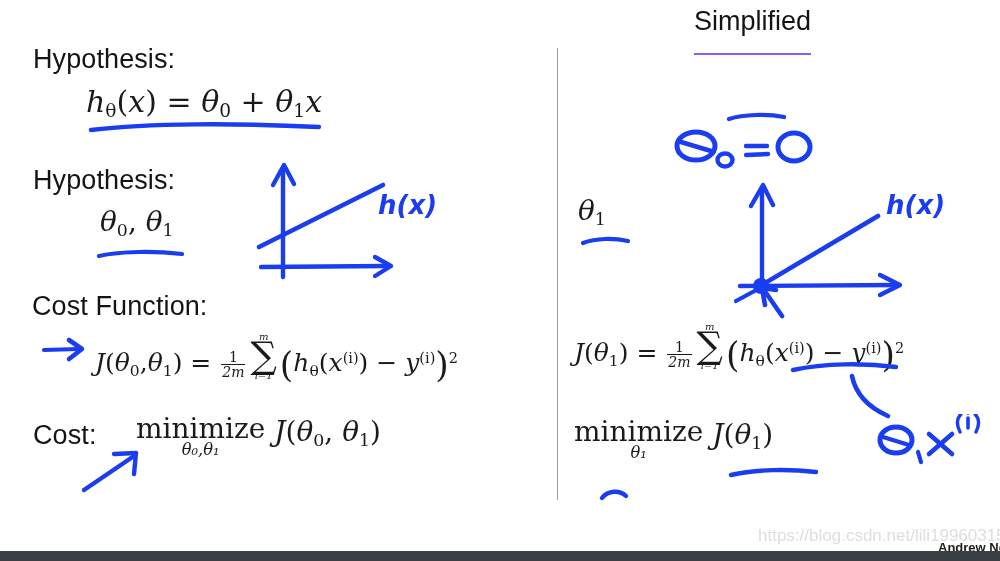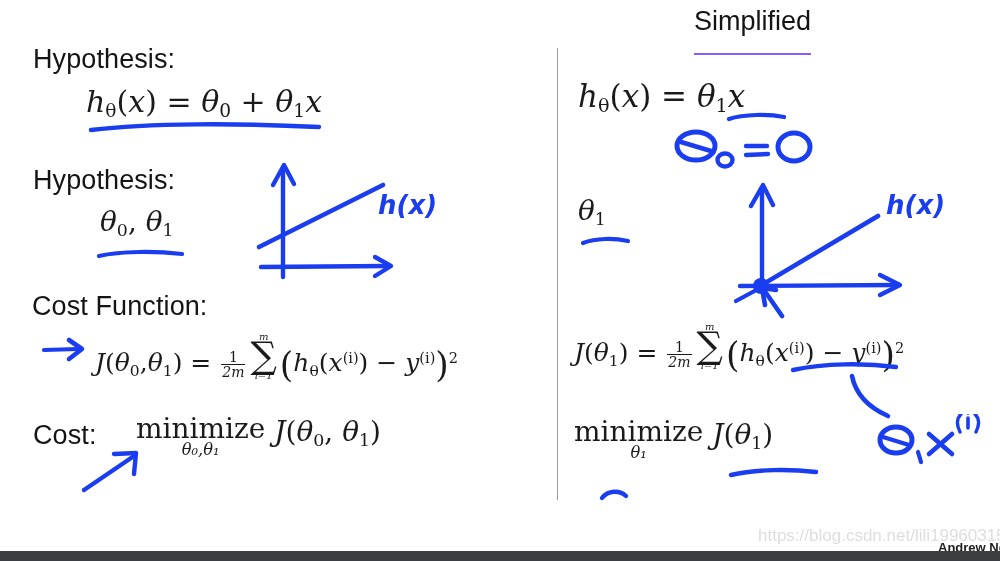--- a/index.html
+++ b/index.html
@@ -188,23 +188,20 @@
     <path d="M4,92 L128,30" stroke="#1b3df0" stroke-width="4.6" fill="none" stroke-linecap="round"></path>
   </svg>
 
   <div class="abs" style="left:378px; top:190px; font-family:'DejaVu Sans',sans-serif;
        font-size:26px; color:#1b3df0; font-style:italic; font-weight:600;">h(x)</div>
 
   <div class="divider" style="left:557px; top:48px; height:452px;"></div>
 
   <div class="abs title-simplified" style="left:694px; top:6px;">Simplified</div>
 
-  <div class="abs mathserif" style="left:578px; top:78px; font-size:31px;">
-    <span class="ital">h</span><span class="sub ital">θ</span><span>(</span><span class="ital">x</span><span>)</span>&nbsp;<span>=</span>&nbsp;<span class="ital">θ</span><span class="sub">1</span><span class="ital">x</span>
-  </div>
 
   <svg class="ink" style="left:726px; top:111px;" width="62" height="14" viewBox="0 0 62 14">
     <path d="M3,8 C18,3 42,3 58,6" stroke="#1b3df0" stroke-width="4.2" fill="none" stroke-linecap="round"></path>
   </svg>
 
   <svg class="ink" style="left:672px; top:128px;" width="145" height="48" viewBox="0 0 145 48">
 
     <ellipse cx="24" cy="18" rx="19" ry="14" stroke="#1b3df0" stroke-width="5" fill="none"></ellipse>
     <path d="M9,14 L39,23" stroke="#1b3df0" stroke-width="4.6" fill="none" stroke-linecap="round"></path>
 

